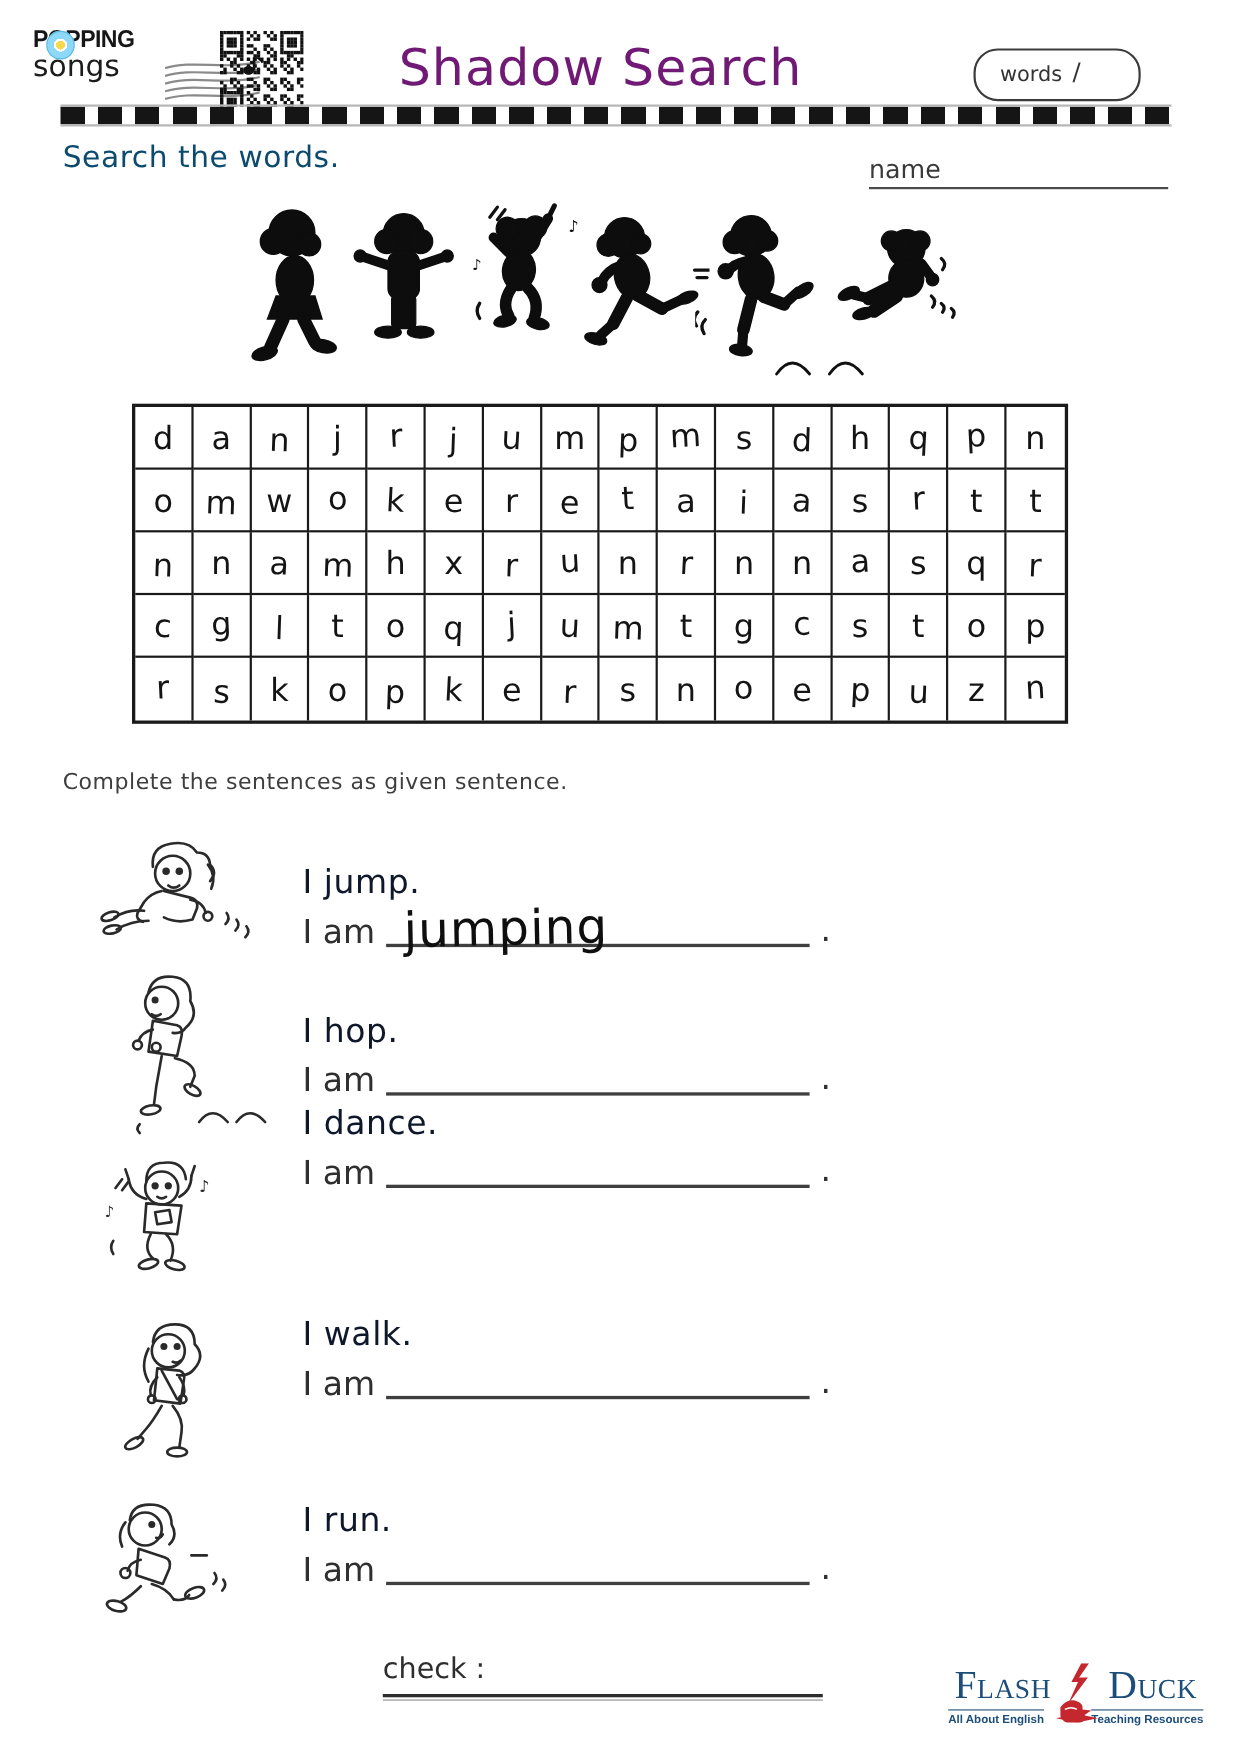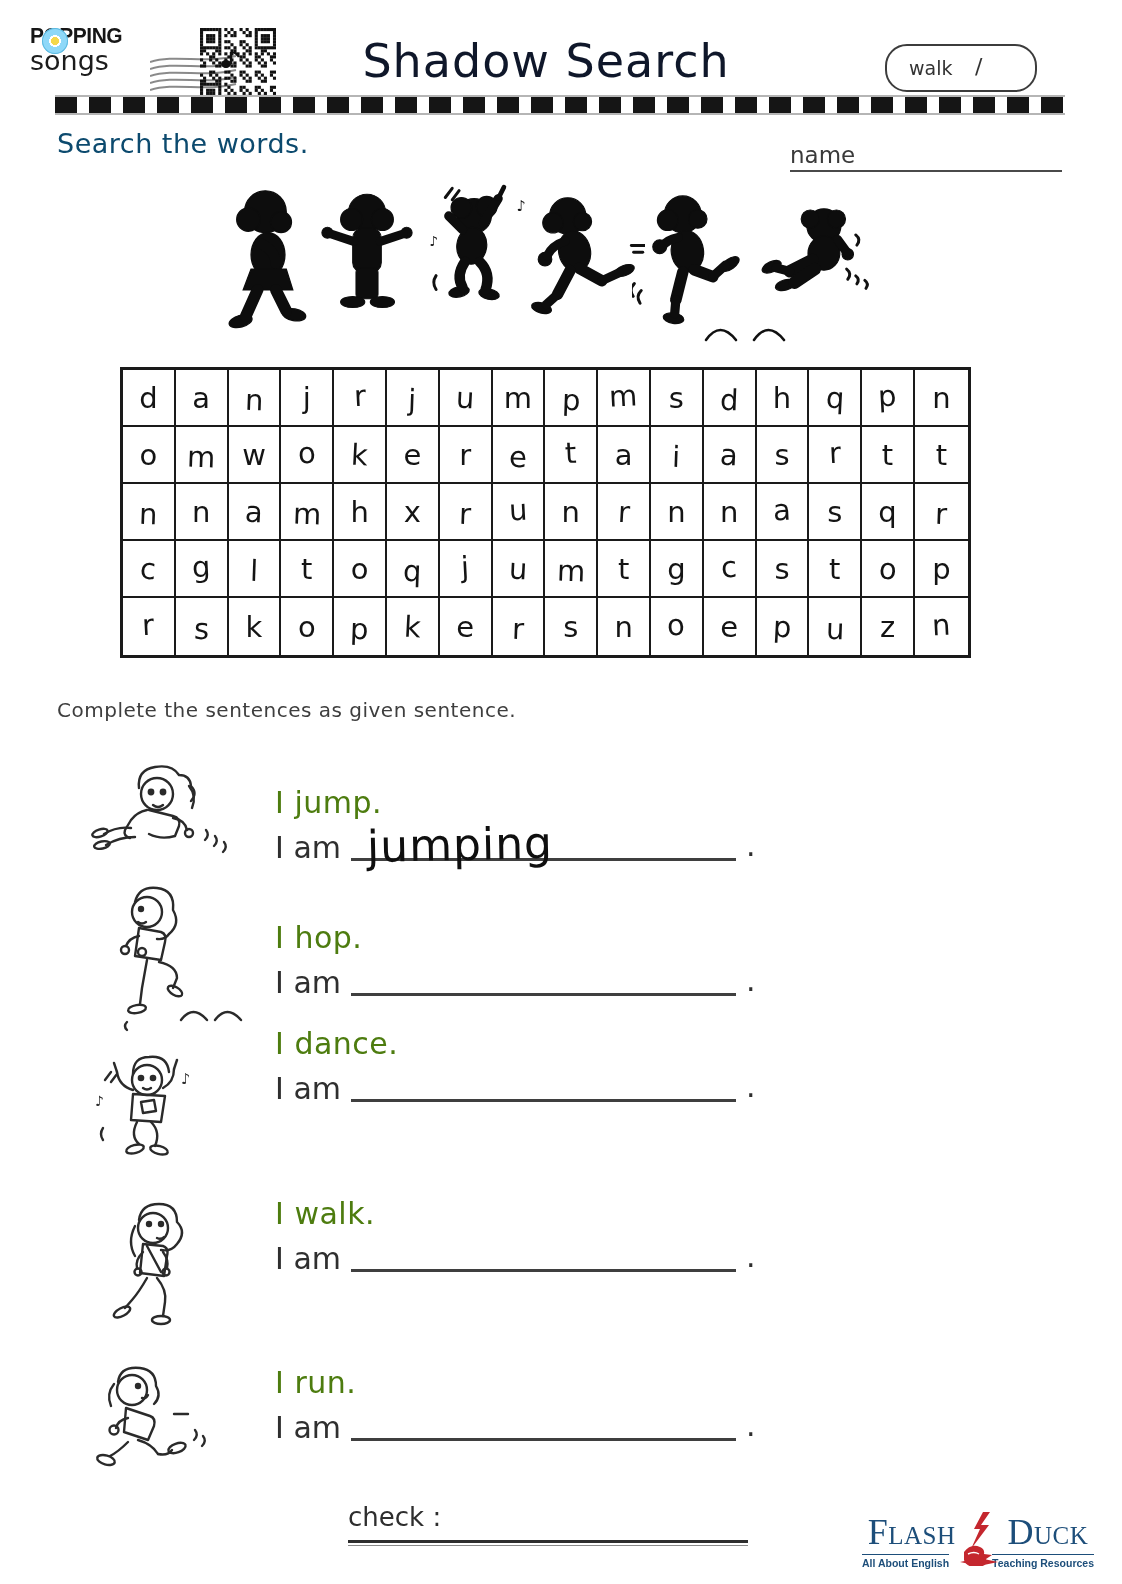--- a/index.html
+++ b/index.html
@@ -11,21 +11,21 @@
   .brand-top{font-family:"Liberation Sans",sans-serif;font-weight:bold;font-size:21px;
              letter-spacing:-0.5px;color:#161616;transform:scaleY(1.05);}
   .brand-bottom{position:relative;font-size:27px;color:#1c1c1c;letter-spacing:0px;margin-top:-3px;
                 font-family:"DejaVu Sans",sans-serif;}
   .cd-disc{position:absolute;left:12px;top:4px;width:26px;height:26px;border-radius:50%;
            background:radial-gradient(circle at 50% 50%, #f5d84c 0 4px, #ffffff 4px 6px, #8ed8f8 6px 13px);
            box-shadow:0 0 0 1px #5bb9e0 inset;}
   .staff{position:absolute;left:120px;top:28px;}
   .qr{position:absolute;left:200px;top:28px;width:76px;height:76px;}
   .title{position:absolute;left:0;top:34px;width:1092px;text-align:center;
-         font-size:46px;color:#0f172a;letter-spacing:1px;}
+         font-size:46px;color:#701a75;letter-spacing:1px;}
   .datebox{position:absolute;left:885px;top:44px;width:148px;height:44px;border:2.5px solid #3c3c3c;
            border-radius:22px;}
   .datebox .dlabel{position:absolute;left:22px;top:11px;font-size:19px;color:#333;}
   .datebox .dval{position:absolute;left:88px;top:8px;font-size:22px;color:#333;}
 
   .checkerbar{position:absolute;left:55px;top:95px;width:1010px;height:16px;
               background:repeating-linear-gradient(90deg,#151515 0 22px,#ffffff 22px 34px);
               border-top:2px solid #b5b5b5;border-bottom:2px solid #b5b5b5;}
 
   
@@ -52,21 +52,21 @@
   .ws-cell:nth-child(3n) .wsg{transform:translateY(2px) rotate(2deg);}
   .ws-cell:nth-child(5n) .wsg{transform:translateY(-2px) rotate(-3deg);}
   .ws-cell:nth-child(7n) .wsg{transform:rotate(3deg);}
 
   
   .instr2{position:absolute;left:57px;top:698px;font-size:20px;color:#3e3e3e;letter-spacing:0.5px;}
   .figure{position:absolute;}
   .la{fill:none;stroke:#2a2a2a;stroke-width:2.4;stroke-linecap:round;stroke-linejoin:round;}
   .la-fill{fill:#2a2a2a;stroke:none;}
   .sentence{position:absolute;left:275px;width:520px;}
-  .given{font-size:30px;color:#4d7c0f;letter-spacing:0.5px;}
+  .given{font-size:30px;color:#0f172a;letter-spacing:0.5px;}
   .fill{display:flex;align-items:flex-end;font-size:30px;color:#2f2f2f;}
   .blank{position:relative;display:inline-block;width:385px;height:38px;
          border-bottom:3px solid #3f3f3f;margin:0 10px 4px 10px;}
   .enddot{margin-bottom:2px;}
   .answer{position:absolute;left:16px;bottom:-12px;font-size:44px;color:#0f0f0f;
           letter-spacing:1px;transform:rotate(-1.2deg);white-space:nowrap;}
 
   
   .checkwrap{position:absolute;left:348px;top:1502px;}
   .checkwrap .clabel{font-size:26px;color:#2e2e2e;}
@@ -371,21 +371,21 @@
       <rect x="14" y="24" width="1.02" height="1.02" fill="#111"></rect>
       <rect x="18" y="24" width="1.02" height="1.02" fill="#111"></rect>
       <rect x="19" y="24" width="1.02" height="1.02" fill="#111"></rect>
       <rect x="23" y="24" width="1.02" height="1.02" fill="#111"></rect>
       <rect x="24" y="24" width="1.02" height="1.02" fill="#111"></rect>
     </svg>
 
   <div class="title">Shadow Search</div>
 
   <div class="datebox">
-    <span class="dlabel">walk</span>
+    <span class="dlabel">words</span>
     <span class="dval">/</span>
   </div>
 
   <div class="checkerbar"></div>
 
   <div class="instr1">Search the words.</div>
 
   <div class="namewrap">
     <div class="nlabel">name</div>
     <div class="nline"></div>
@@ -924,21 +924,21 @@
 
   <div class="sentence" style="top:920px">
     <div class="given">I hop.</div>
     <div class="fill">
       <span>I am</span>
       <span class="blank"></span>
       <span class="enddot">.</span>
     </div>
   </div>
 
-  <div class="sentence" style="top:1026px">
+  <div class="sentence" style="top:1004px">
     <div class="given">I dance.</div>
     <div class="fill">
       <span>I am</span>
       <span class="blank"></span>
       <span class="enddot">.</span>
     </div>
   </div>
 
   <div class="sentence" style="top:1196px">
     <div class="given">I walk.</div>

